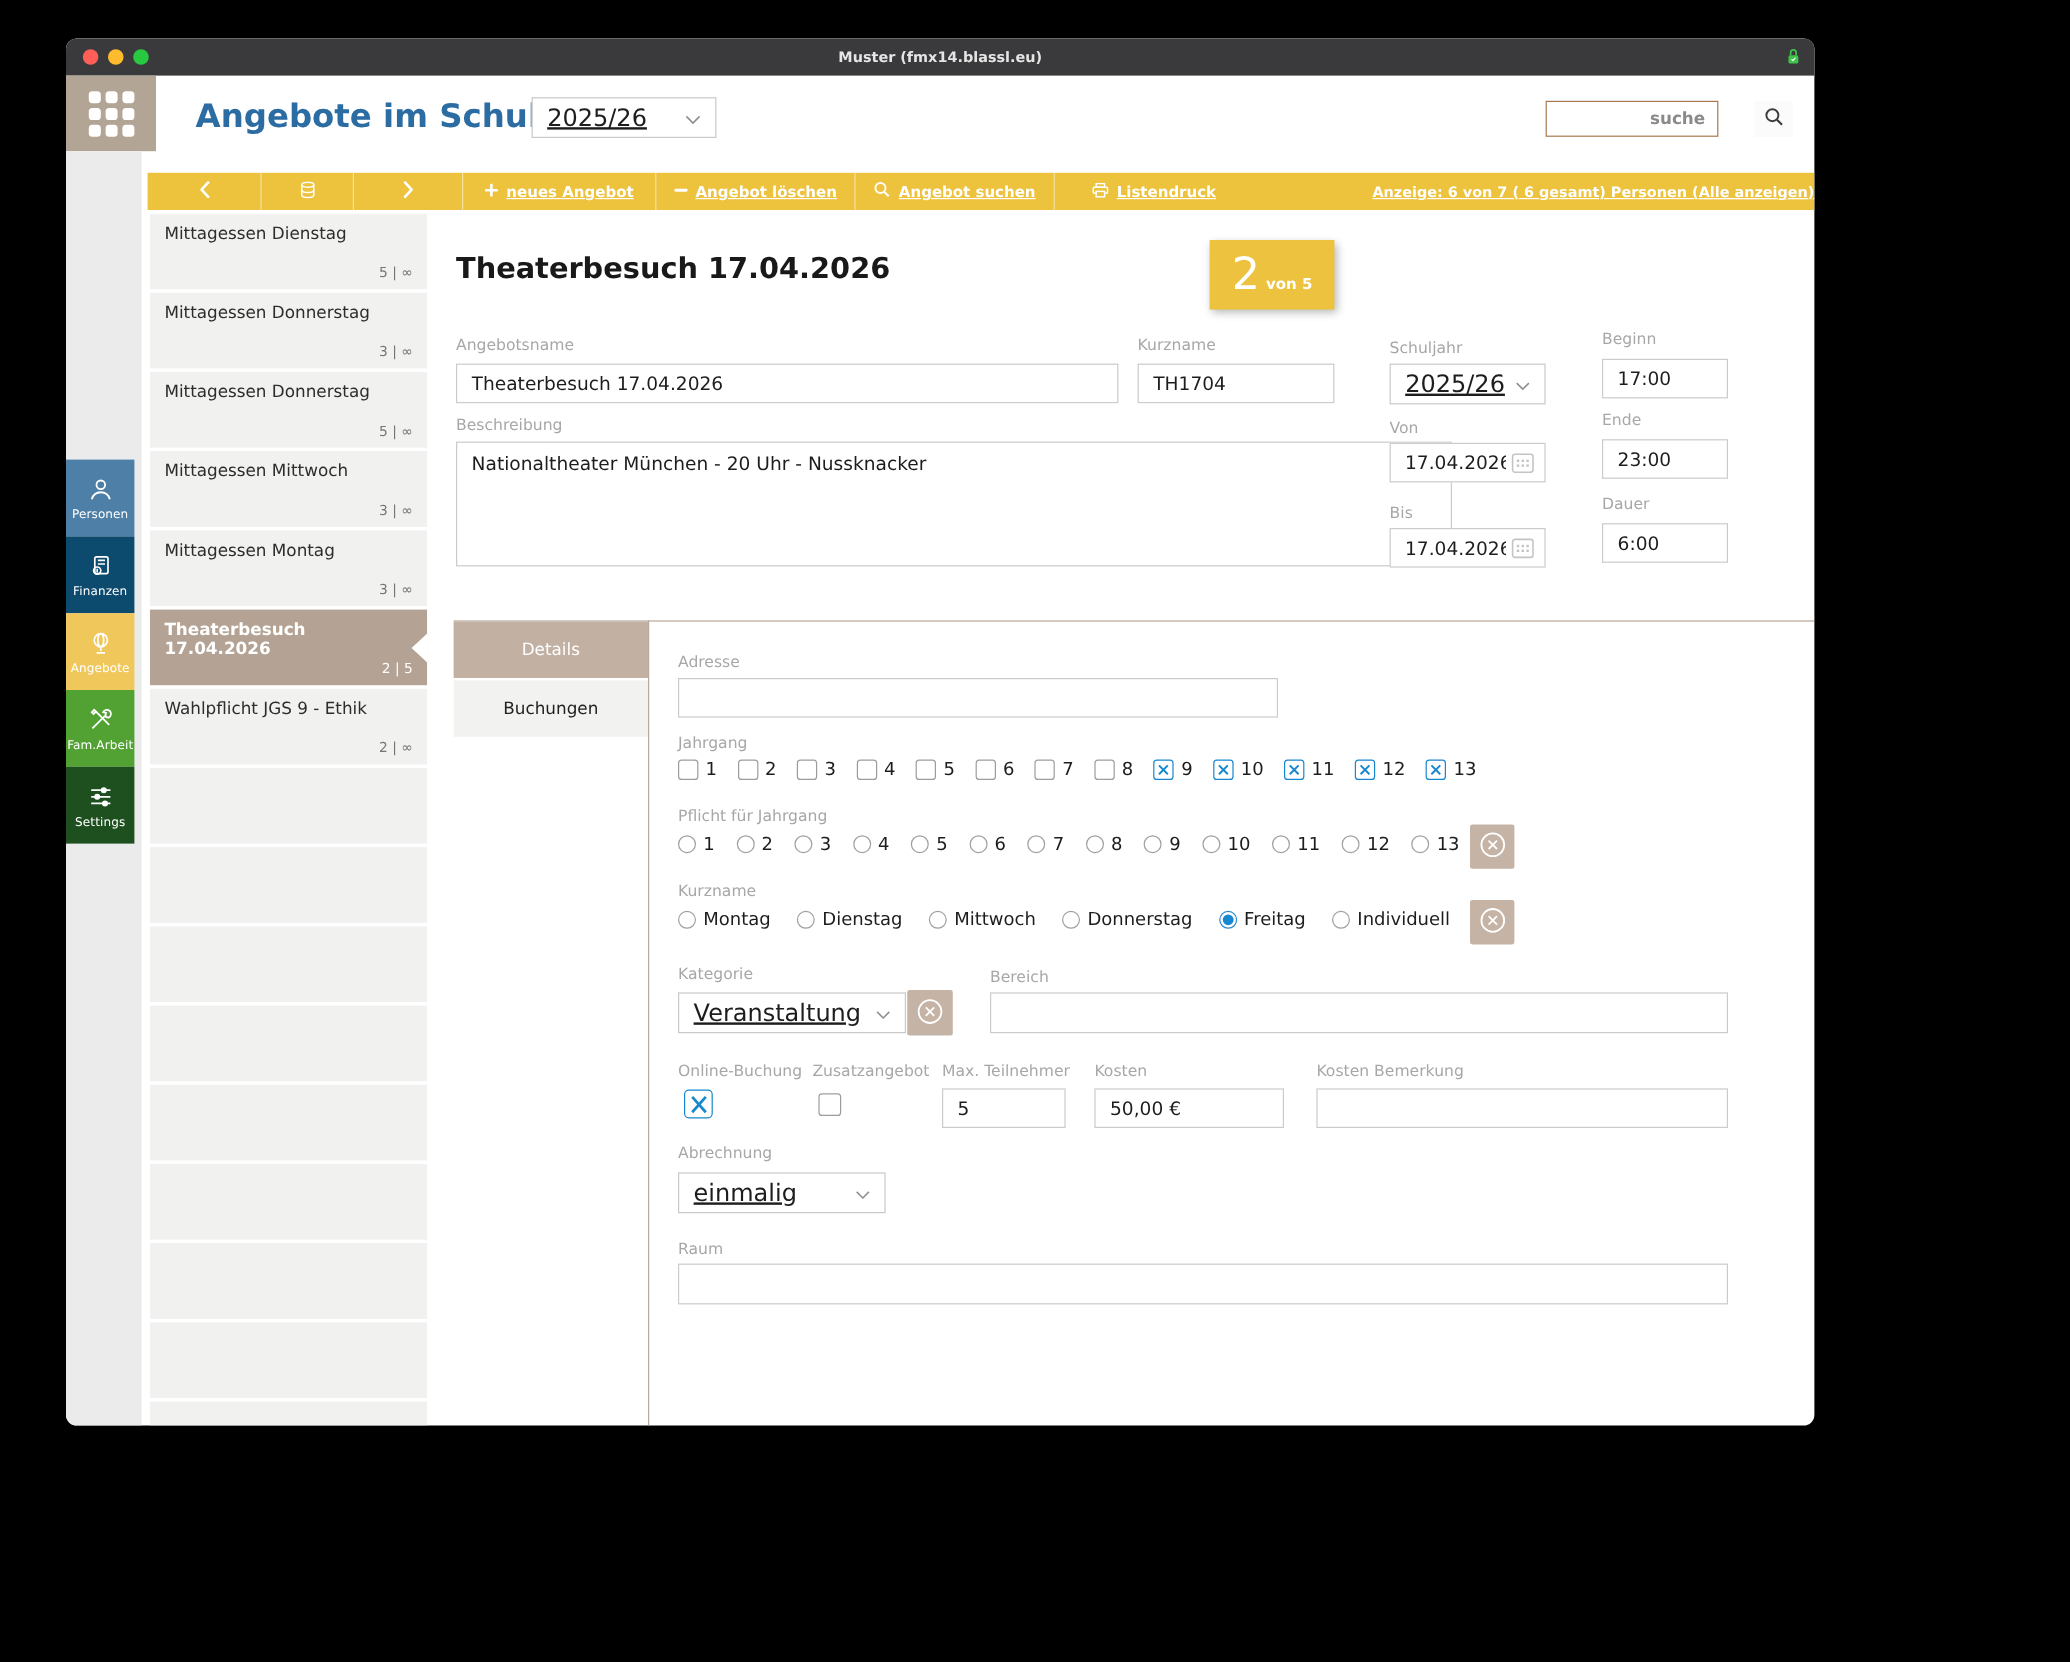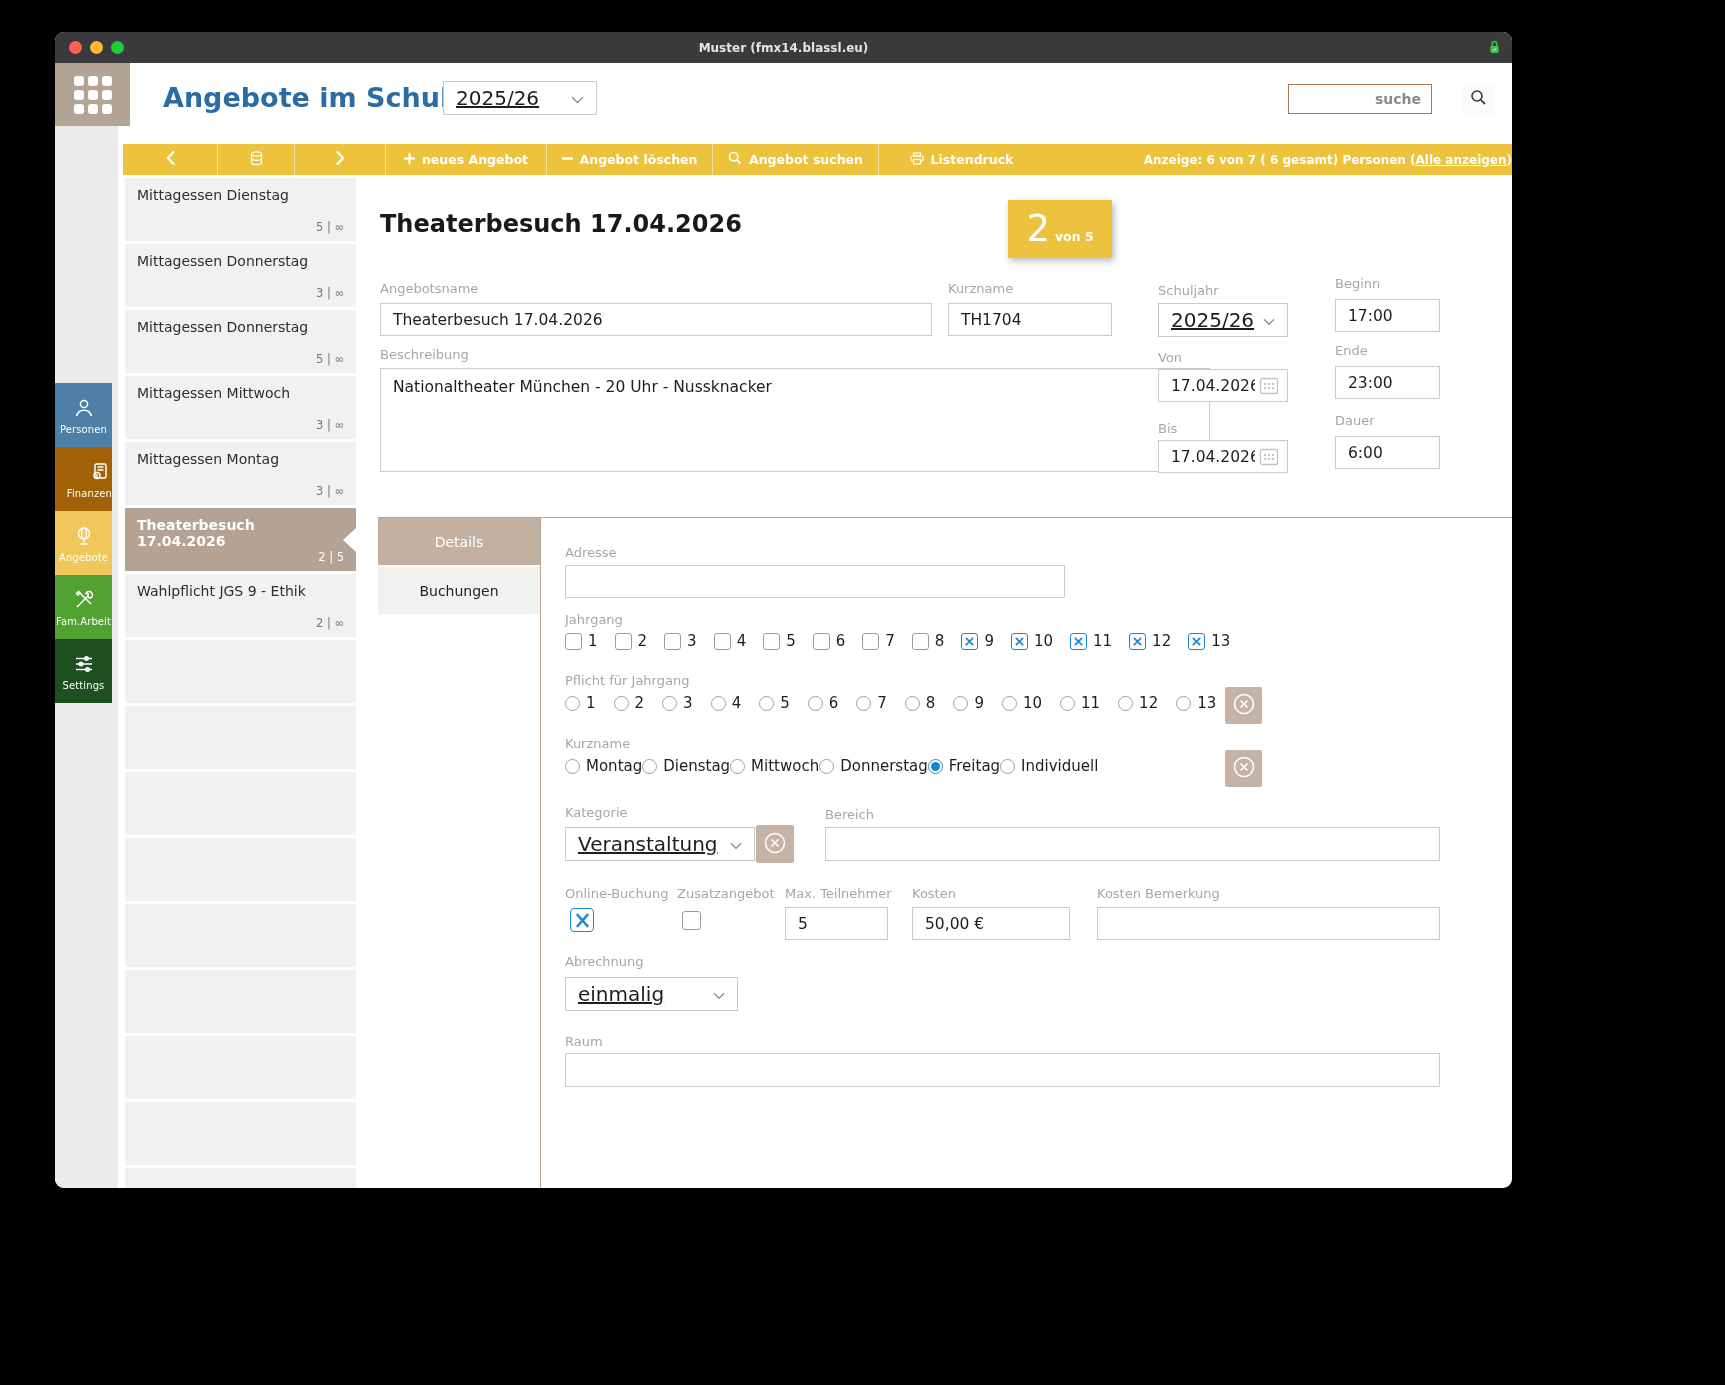--- a/index.html
+++ b/index.html
@@ -33,21 +33,21 @@
   .fselect .chev{margin-left:auto;}
   .year-select{left:388px;top:49px;width:154px;height:34px;font-size:16px;}
   .search-input{position:absolute;left:1233px;top:52px;width:144px;height:30px;
     border:1px solid #a8794e;text-align:right;padding:0 10px;font-size:14px;color:#444;
     font-family:inherit;outline:none;font-weight:bold;}
   .search-input::placeholder{color:#8a8a8a;}
   .search-btn{position:absolute;left:1407px;top:52px;width:32px;height:30px;background:#fbfbfb;
     display:flex;align-items:center;justify-content:center;border:none;cursor:pointer;}
   
   .toolbar{position:absolute;left:68px;top:112px;width:1389px;height:31px;background:#edc23d;
-    display:flex;align-items:stretch;color:#fff;font-size:12.5px;font-weight:600;}
+    display:flex;align-items:stretch;color:#fff;font-size:12.5px;font-weight:600;text-decoration:underline;}
   .tb-seg{display:flex;align-items:center;justify-content:center;gap:7px;cursor:pointer;}
   .tb-div{width:1px;background:rgba(255,255,255,.5);margin:0;}
   .tb-status{margin-left:auto;display:flex;align-items:center;font-size:12px;}
   .tb-status a{color:#fff;text-decoration:underline;cursor:pointer;}
   
   .sidebar{position:absolute;left:70px;top:146px;width:231px;bottom:0;overflow:hidden;}
   .list-item{position:relative;height:63px;margin-bottom:3px;background:#f1f1f0;
     padding:9px 12px;cursor:pointer;}
   .li-title{font-size:14px;color:#2d2d2d;}
   .li-count{position:absolute;right:12px;bottom:7px;font-size:11.5px;color:#757575;}
@@ -133,21 +133,21 @@
   <div class="nav">
       <div class="nav-item" style="background: rgb(77, 127, 167);">
         <span class="nav-ico">
           <svg width="24" height="24" viewBox="0 0 24 24" fill="none" stroke="#fff" stroke-width="1.5">
             <circle cx="12" cy="8" r="3.6"></circle>
             <path d="M4.5 20c1.2-4 4-5.8 7.5-5.8s6.3 1.8 7.5 5.8"></path>
           </svg>
         </span>
         <span class="nav-label">Personen</span>
       </div>
-      <div class="nav-item" style="background: #a16207; align-items: flex-end;">
+      <div class="nav-item" style="background: #0c4a6e;">
         <span class="nav-ico">
           <svg width="24" height="24" viewBox="0 0 24 24" fill="none" stroke="#fff" stroke-width="1.4">
             <rect x="7" y="4" width="11" height="14" rx="1.5"></rect>
             <path d="M9.5 7h6M9.5 10h6"></path>
             <circle cx="9" cy="15.5" r="3"></circle>
             <path d="M9 14v3"></path>
           </svg>
         </span>
         <span class="nav-label">Finanzen</span>
       </div>
@@ -503,21 +503,21 @@
       </span>
     </div>
   <button class="xbtn" style="left:1170px;top:655px">
     <span><svg width="24" height="24" viewBox="0 0 24 24">
           <circle cx="12" cy="12" r="9.5" fill="none" stroke="#fff" stroke-width="1.5"></circle>
           <path d="M8.5 8.5l7 7M15.5 8.5l-7 7" stroke="#fff" stroke-width="1.5"></path>
         </svg></span>
   </button>
 
   <div class="lbl" style="left:510px;top:704px">Kurzname</div>
-  <div class="optrow" style="left:510px;top:725px;">
+  <div class="optrow" style="left:510px;top:725px;gap:22px">
       <span class="opt">
         <span class="radio"></span>
         <span class="opt-t">Montag</span>
       </span>
       <span class="opt">
         <span class="radio"></span>
         <span class="opt-t">Dienstag</span>
       </span>
       <span class="opt">
         <span class="radio"></span>

